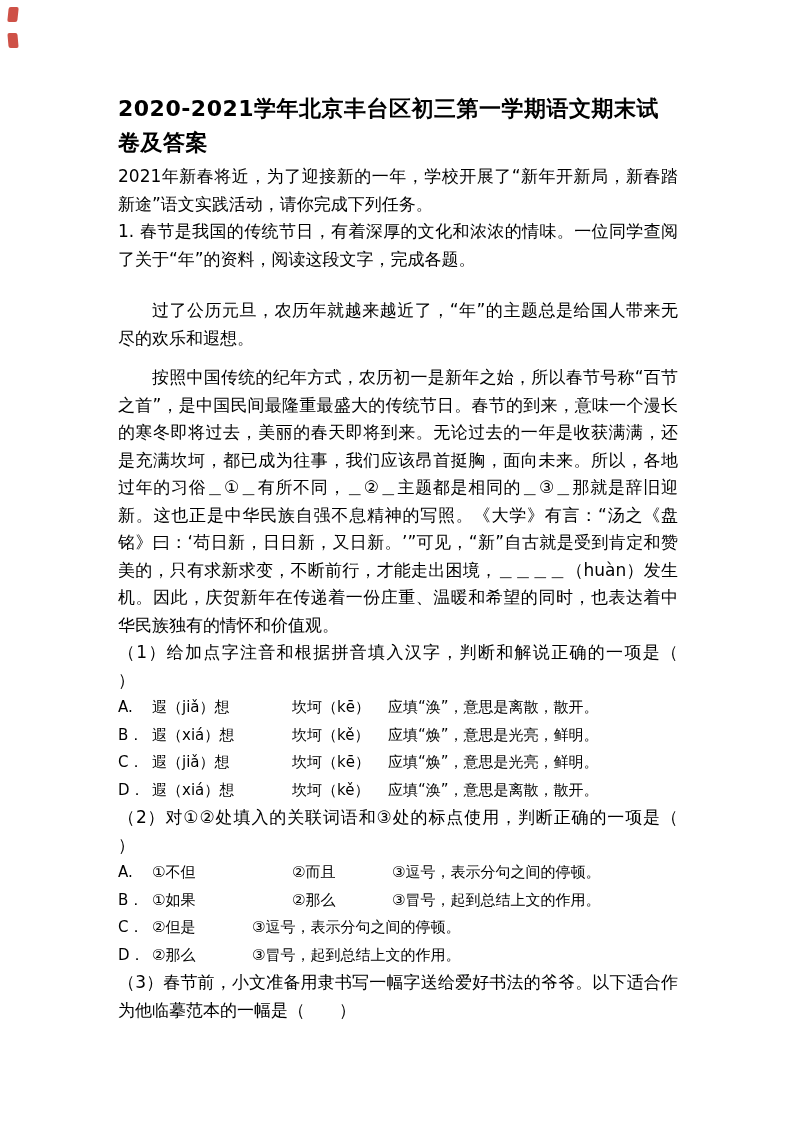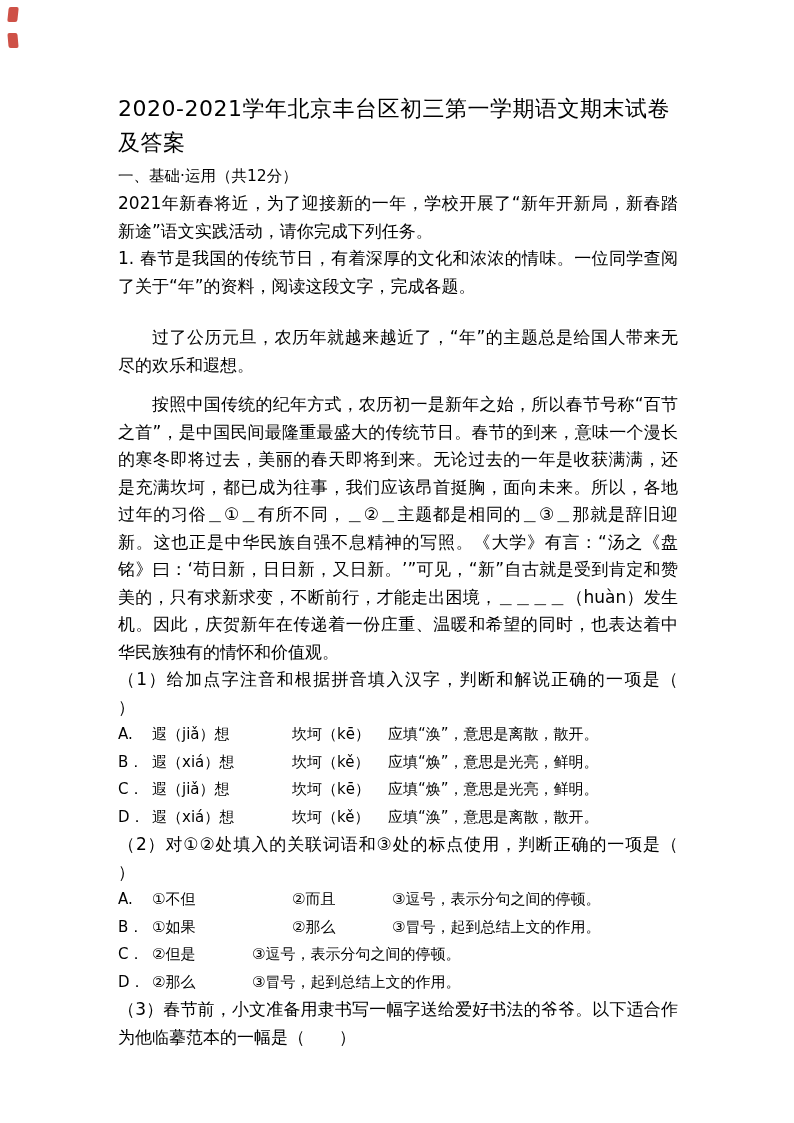--- a/index.html
+++ b/index.html
@@ -40,21 +40,21 @@
   .corner-mark.m2 { top: 28px; transform: skewX(5deg); }
   .content {
     position: absolute;
     left: 118px;
     top: 92px;
     width: 560px;
   }
   .doc-title {
     margin: 0 0 3px 0;
     font-size: 22px;
-    font-weight: 400;
+    font-weight: 700;
     line-height: 34px;
     letter-spacing: 0.5px;
   }
   .section-heading {
     font-size: 15.5px;
     line-height: 27px;
   }
   .para {
     margin: 0;
     font-size: 17px;
@@ -84,21 +84,20 @@
 
   <div class="corner-marks">
     <span class="corner-mark m1"></span>
     <span class="corner-mark m2"></span>
   </div>
 
   <div class="content">
 
     <h1 class="doc-title">2020-2021学年北京丰台区初三第一学期语文期末试卷及答案</h1>
 
-    <div class="section-heading">一、基础·运用（共12分）</div>
 
     <p class="para">2021年新春将近，为了迎接新的一年，学校开展了“新年开新局，新春踏新途”语文实践活动，请你完成下列任务。</p>
 
     <p class="para">1. 春节是我国的传统节日，有着深厚的文化和浓浓的情味。一位同学查阅了关于“年”的资料，阅读这段文字，完成各题。</p>
 
     <p class="para indent">过了公历元旦，农历年就越来越近了，“年”的主题总是给国人带来无尽的欢乐和遐想。</p>
 
     <p class="para indent gap-above">按照中国传统的纪年方式，农历初一是新年之始，所以春节号称“百节之首”，是中国民间最隆重最盛大的传统节日。春节的到来，意味一个漫长的寒冬即将过去，美丽的春天即将到来。无论过去的一年是收获满满，还是充满坎坷，都已成为往事，我们应该昂首挺胸，面向未来。所以，各地过年的习俗＿①＿有所不同，＿②＿主题都是相同的＿③＿那就是辞旧迎新。这也正是中华民族自强不息精神的写照。《大学》有言：“汤之《盘铭》曰：‘苟日新，日日新，又日新。’”可见，“新”自古就是受到肯定和赞美的，只有求新求变，不断前行，才能走出困境，＿＿＿＿（huàn）发生机。因此，庆贺新年在传递着一份庄重、温暖和希望的同时，也表达着中华民族独有的情怀和价值观。</p>
 
     <p class="para">（1）给加点字注音和根据拼音填入汉字，判断和解说正确的一项是（　　）</p>

